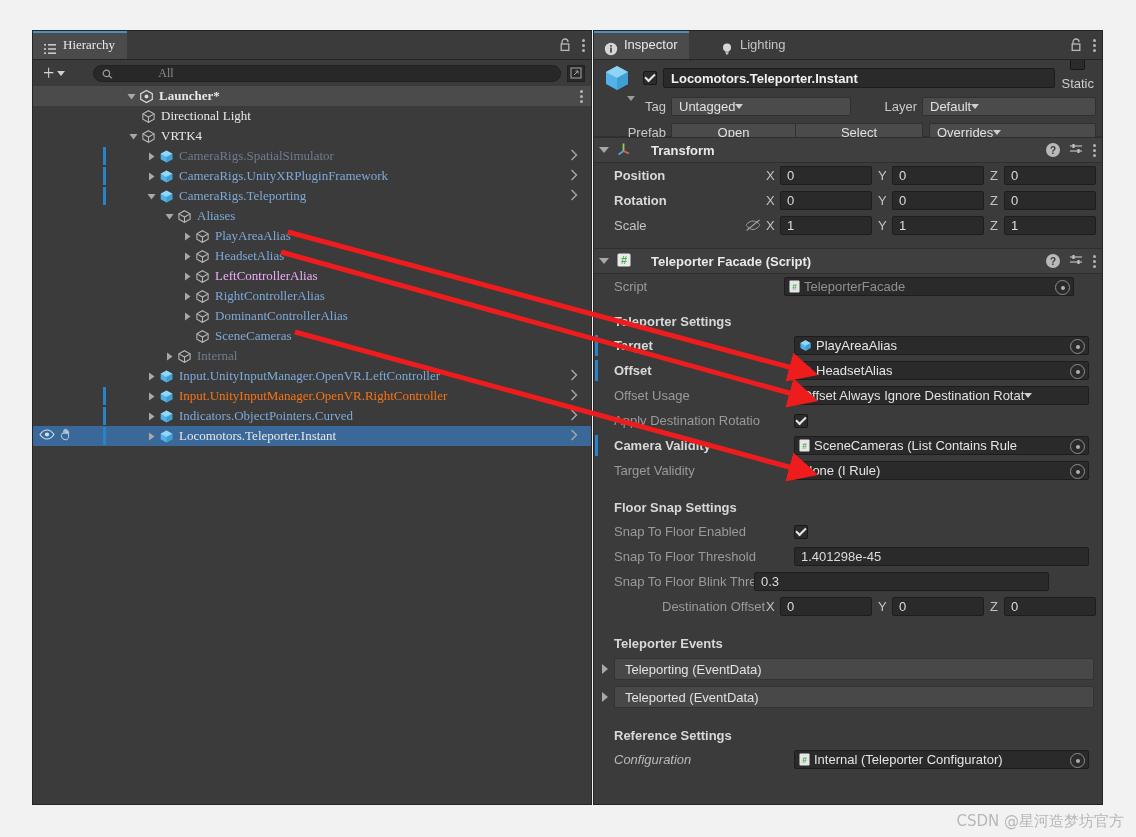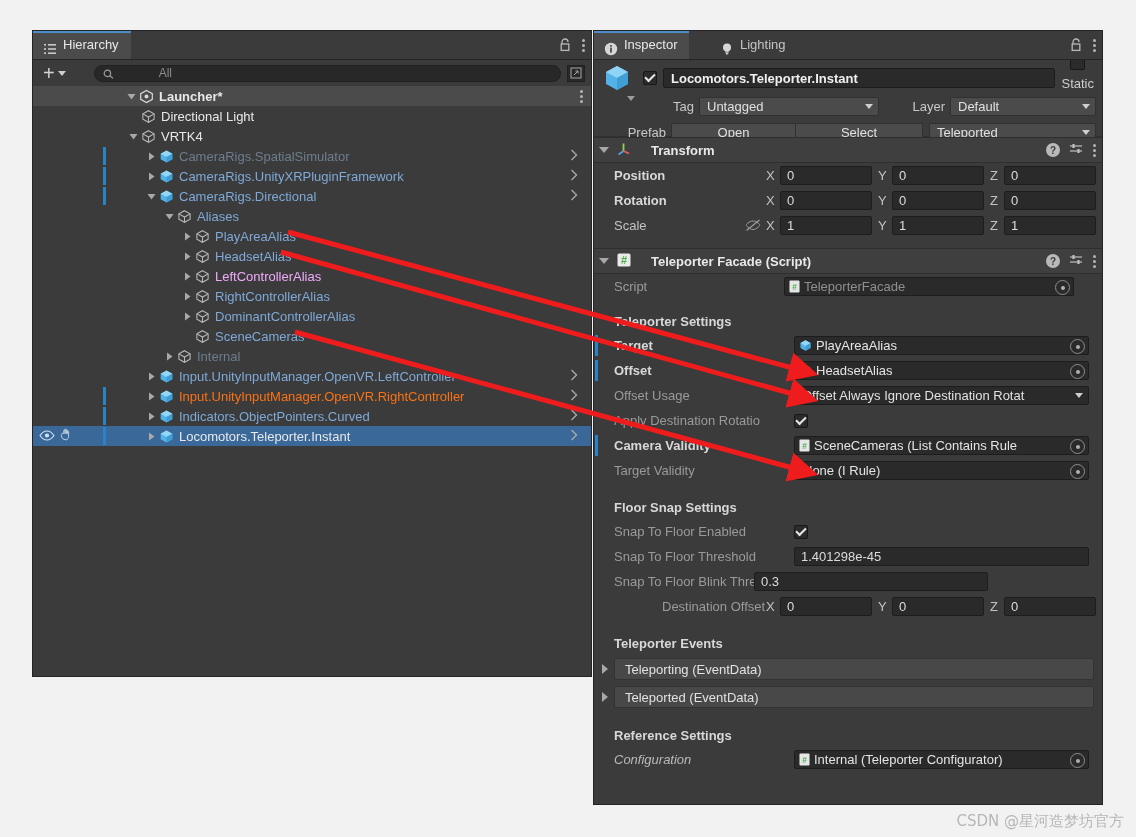--- a/index.html
+++ b/index.html
@@ -9,21 +9,21 @@
     font-family:"Liberation Sans", sans-serif;
     font-size:13px;
     color:#d2d2d2;
     overflow:hidden;
     position:relative;
   }
   #root{position:absolute;left:0;top:0;width:1136px;height:837px;background:#f2f2f2;}
 
   
   .panel{position:absolute;background:#3b3b3b;border:1px solid #242424;box-sizing:border-box;}
-  #hierarchy-panel{left:32px;top:30px;width:560px;height:647px;}
+  #hierarchy-panel{left:32px;top:30px;width:560px;height:775px;font-family:Liberation Serif, serif;}
   #inspector-panel{left:593px;top:30px;width:510px;height:775px;}
 
   
   .tabbar{position:relative;height:28px;background:#3b3b3b;border-bottom:1px solid #242424;}
   .tab{
     position:absolute;top:0;height:28px;line-height:28px;
     padding:0 12px 0 10px;font-size:13px;color:#c4c4c4;
     display:flex;align-items:center;gap:6px;box-sizing:border-box;
     white-space:nowrap;
   }
@@ -94,21 +94,21 @@
   .statwrap{display:flex;align-items:center;gap:6px;margin-right:2px;flex-direction:column;}
   .statbox{width:15px;height:15px;background:#2b2b2b;border:1px solid #181818;border-radius:2px;box-sizing:border-box;}
   .static-lbl{color:#cdcdcd;font-size:13px;}
   .caret-sm{width:0;height:0;border-left:4px solid transparent;border-right:4px solid transparent;border-top:5px solid #cfcfcf;}
 
   .ih-row2{position:absolute;left:0;top:36px;height:20px;right:6px;display:flex;align-items:center;}
   .ih-row3{position:absolute;left:0;top:62px;height:20px;right:6px;display:flex;align-items:center;}
   .minilbl{color:#c8c8c8;font-size:13px;text-align:right;}
   .dropdown{
     height:19px;background:#4b4b4b;border:1px solid #303030;border-radius:2px;
-    display:flex;align-items:center;justify-content:space-between;padding:0 5px 0 7px;
+    display:flex;align-items:center;justify-content:flex-start;padding:0 5px 0 7px;
     box-sizing:border-box;color:#e0e0e0;font-size:13px;overflow:hidden;
   }
   .btn{
     height:19px;background:#4b4b4b;border:1px solid #303030;
     display:flex;align-items:center;justify-content:center;color:#e0e0e0;font-size:13px;box-sizing:border-box;
   }
 
   
   .comp-head{
     position:relative;height:24px;background:#3f3f3f;border-top:1px solid #2e2e2e;border-bottom:1px solid #2e2e2e;
@@ -308,21 +308,21 @@
             <span class="foldarrow">
               <svg width="9" height="9" viewBox="0 0 9 9">
                 <path d="M0.5 2 L8.5 2 L4.5 7.5 Z" fill="#a9a9a9"></path>
               </svg>
             </span>
             <span class="cube"><svg width="15" height="15" viewBox="0 0 16 16">
                 <path d="M8 1.5 L14.2 5 V11 L8 14.5 L1.8 11 V5 Z" fill="#53b3e8"></path>
                 <path d="M8 1.5 L14.2 5 L8 8.5 L1.8 5 Z" fill="#93d6f6"></path>
                 <path d="M8 8.5 L14.2 5 V11 L8 14.5 Z" fill="#3f9ed4"></path>
               </svg></span>
-            <span class="hlabel" style="color:#7ea9d8;">CameraRigs.Directional</span>
+            <span class="hlabel" style="color:#7ea9d8;">CameraRigs.Teleporting</span>
           </span>
           <span class="chevr"><svg width="10" height="12" viewBox="0 0 10 12">
               <path d="M2.5 1 L7.5 6 L2.5 11" fill="none" stroke="#a8a8a8" stroke-width="1.4"></path>
             </svg></span>
         </div>
         <div class="hrow">
           <span class="content" style="position:absolute;left:130px;top:0;height:20px;">
             <span class="foldarrow">
               <svg width="9" height="9" viewBox="0 0 9 9">
                 <path d="M0.5 2 L8.5 2 L4.5 7.5 Z" fill="#a9a9a9"></path>
@@ -568,37 +568,37 @@
           <span class="bigcube-caret"></span>
           <span class="chk on" style="margin-left:11px;"></span>
           <span class="namefield">Locomotors.Teleporter.Instant</span>
           <span class="statwrap">
             <span class="statbox"></span>
             <span class="static-lbl">Static</span>
             <span class="caret-sm"></span>
           </span>
         </div>
         <div class="ih-row2">
-          <span class="minilbl" style="width:72px;padding-left:28px;">Tag</span>
+          <span class="minilbl" style="width:72px;">Tag</span>
           <span class="dropdown" style="width:180px;margin-left:5px;">
             <span>Untagged</span>
             <span class="caret-sm"></span>
           </span>
           <span class="minilbl" style="width:52px;margin-left:14px;">Layer</span>
           <span class="dropdown" style="flex:1;margin-left:5px;">
             <span>Default</span>
             <span class="caret-sm"></span>
           </span>
         </div>
         <div class="ih-row3">
           <span class="minilbl" style="width:72px;">Prefab</span>
           <span class="btn" style="width:125px;margin-left:5px;border-radius:2px 0 0 2px;">Open</span>
           <span class="btn" style="width:127px;border-left:none;border-radius:0 2px 2px 0;">Select</span>
           <span class="dropdown" style="flex:1;margin-left:6px;">
-            <span>Teleported</span>
+            <span>Overrides</span>
             <span class="caret-sm"></span>
           </span>
         </div>
       </div>
 
       <div class="comp-head">
         <span class="tri"></span>
         <span>
           <svg width="16" height="16" viewBox="0 0 16 16">
             <line x1="7.5" y1="10" x2="7.5" y2="2.5" stroke="#8fd14f" stroke-width="1.8"></line>
@@ -778,21 +778,21 @@
           <div class="prow">
             <span class="plabel dim" style="width:200px;overflow:hidden;white-space:nowrap;">Snap To Floor Enabled</span>
             <span class="chk on"></span>
           </div>
           <div class="prow">
             <span class="plabel dim" style="width:200px;overflow:hidden;white-space:nowrap;">Snap To Floor Threshold</span>
             <span class="field" style="width:295px;">1.401298e-45</span>
           </div>
           <div class="prow">
             <span class="plabel dim" style="width:160px;overflow:hidden;white-space:nowrap;">Snap To Floor Blink Thres</span>
-            <span class="field" style="width:234px;">0.3</span>
+            <span class="field" style="width:295px;">0.3</span>
           </div>
           <div class="prow">
             <span class="plabel dim" style="width:200px;overflow:hidden;white-space:nowrap;margin-left:48px;">Destination Offset</span>
             <span class="xyz">
               <span class="axis">X</span>
               <span class="field" style="width:92px;margin-right:6px;">0</span>
               <span class="axis">Y</span>
               <span class="field" style="width:92px;margin-right:6px;">0</span>
               <span class="axis">Z</span>
               <span class="field" style="width:92px;margin-right:6px;">0</span>

